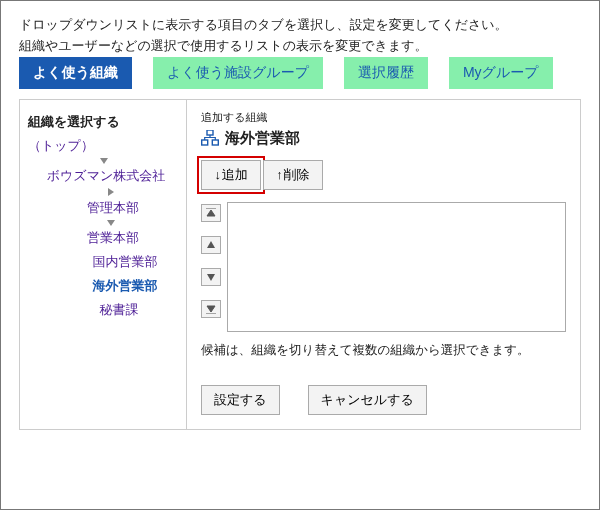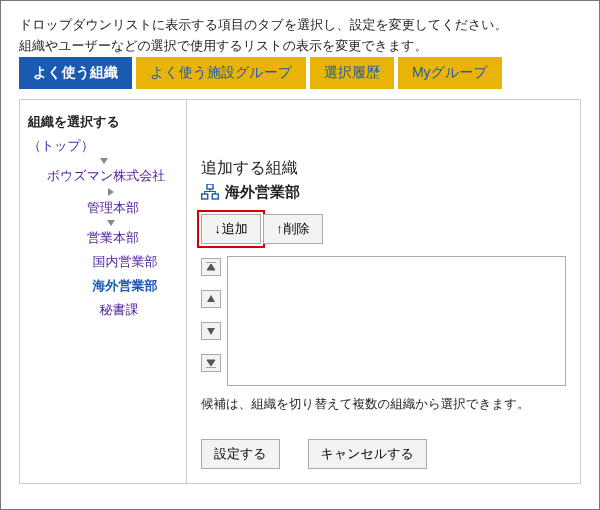--- a/index.html
+++ b/index.html
@@ -20,29 +20,29 @@
     font-size: 20px;
     font-weight: bold;
     margin: 0 0 10px 0;
   }
   .desc {
     font-size: 13px;
     line-height: 1.6;
   }
   .tabs {
     display: flex;
-    gap: 4px;
+    gap: 21px;
     margin-bottom: 10px;
   }
   .tab {
     padding: 7px 14px;
     font-size: 14px;
     color: #1a5ab0;
     cursor: pointer;
-    background: #eab308;
+    background: #86efac;
   }
   .tab.active {
     background: #1a5ab0;
     color: #fff;
     font-weight: bold;
   }
   .main {
     display: flex;
   }
   .sidebar {
@@ -78,23 +78,22 @@
   .ind3 { padding-left: 44px; }
   .selected { font-weight: bold; color: #1a5ab0; }
 
   .content {
     flex: 1;
     border: 1px solid #ccc;
     border-left: none;
     padding: 10px 14px 14px 14px;
   }
   .content .sec-label {
-    font-size: 16px;
+    font-size: 11px;
     margin-bottom: 4px;
-    margin-top: 48px;
   }
   .org-line {
     display: flex;
     align-items: center;
     gap: 6px;
     margin-bottom: 12px;
   }
   .org-icon svg { display: block; }
   .org-name { font-weight: bold; font-size: 15px; }
 

